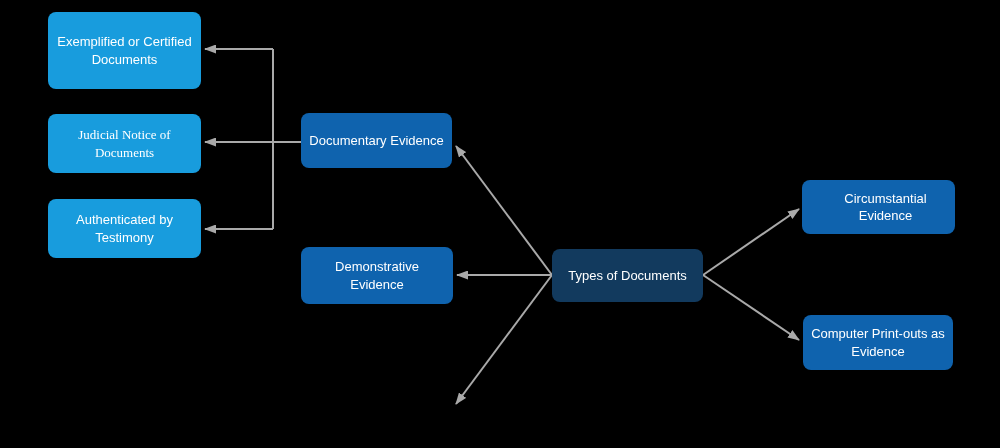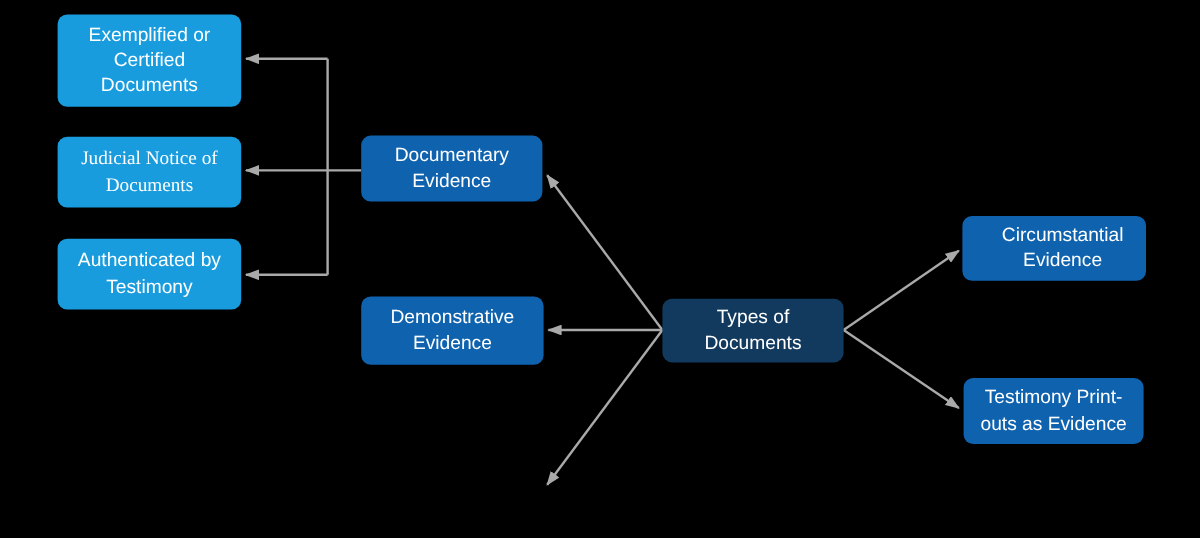--- a/index.html
+++ b/index.html
@@ -25,21 +25,21 @@
   }
   .node {
     position: absolute;
     z-index: 2;
     border-radius: 8px;
     display: flex;
     align-items: center;
     justify-content: center;
     text-align: center;
     color: #FFFFFF;
-    font-size: 16px;
+    font-size: 13px;
     line-height: 1.32;
     padding: 4px 8px;
     box-sizing: border-box;
   }
   
   .n-exemplified    { left: 48px;  top: 12px;  width: 153px; height: 77px; }
   .n-judicial       { left: 48px;  top: 114px; width: 153px; height: 59px; font-family: Liberation Serif, serif; }
   .n-authenticated  { left: 48px;  top: 199px; width: 153px; height: 59px; }
   .n-documentary    { left: 301px; top: 113px; width: 151px; height: 55px; }
   .n-demonstrative  { left: 301px; top: 247px; width: 152px; height: 57px; }
@@ -99,16 +99,16 @@
 
   <div class="node n-root" style="background-color: rgb(18, 58, 94);">
     <span class="node-label">Types of Documents</span>
   </div>
 
   <div class="node n-circumstantial" style="background-color: rgb(15, 99, 174);">
     <span class="node-label">Circumstantial Evidence</span>
   </div>
 
   <div class="node n-computer" style="background-color: rgb(15, 99, 174);">
-    <span class="node-label">Testimony Print-outs as Evidence</span>
+    <span class="node-label">Computer Print-outs as Evidence</span>
   </div>
 
 </div>
 
 </body></html>

